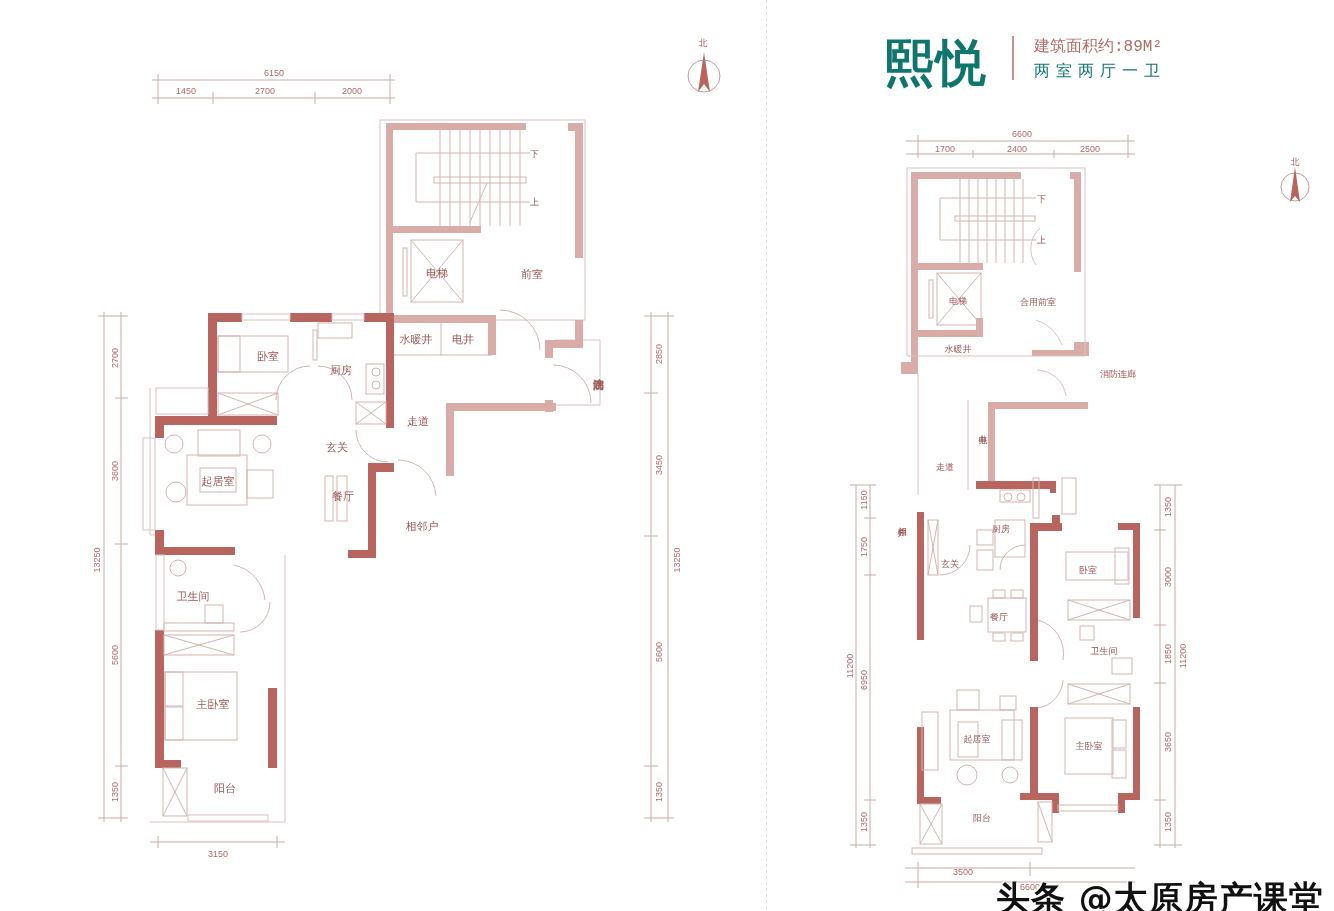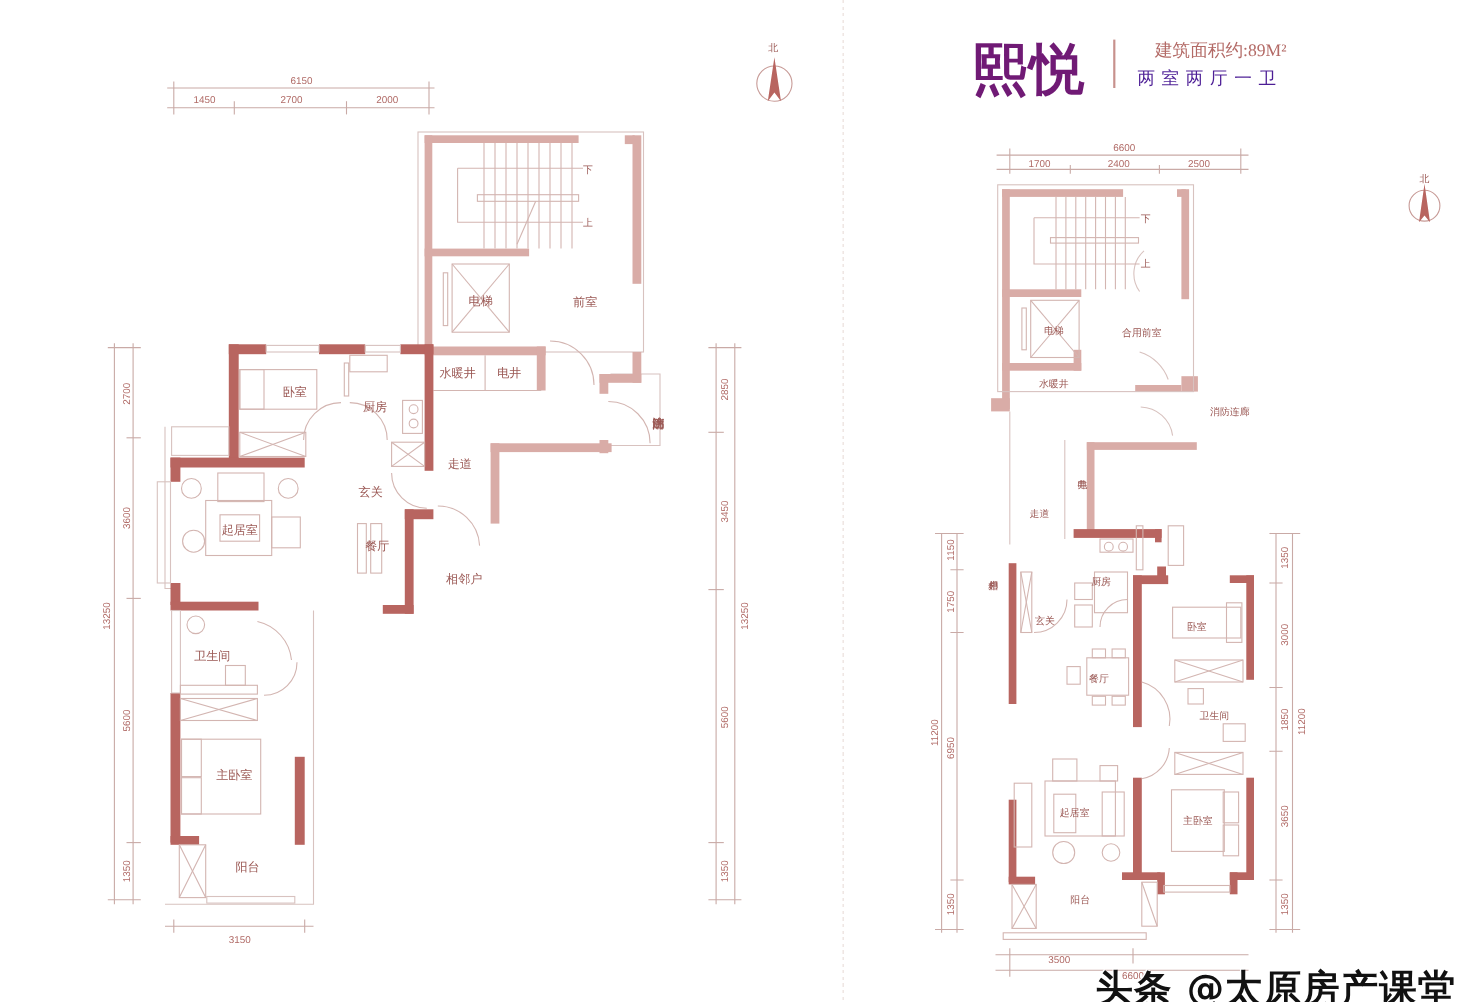--- a/index.html
+++ b/index.html
@@ -1,22 +1,22 @@
 <!DOCTYPE html>
 <html><head>
 <meta charset="utf-8">
 <style>
   html,body{margin:0;padding:0;background:#fff;}
   body{width:1334px;height:911px;position:relative;overflow:hidden;font-family:"DejaVu Serif","Liberation Serif",serif;}
   .abs{position:absolute;}
   .divider{position:absolute;left:766px;top:0;width:1px;height:911px;background:repeating-linear-gradient(to bottom,#e8dcd8 0,#e8dcd8 3px,transparent 3px,transparent 6px);}
-  .title{position:absolute;left:884px;top:30px;font-size:50px;font-weight:bold;color:#701a75;letter-spacing:2px;font-family:"DejaVu Serif","Liberation Serif",serif;}
+  .title{position:absolute;left:884px;top:30px;font-size:50px;font-weight:bold;color:#0f766e;letter-spacing:2px;font-family:"DejaVu Serif","Liberation Serif",serif;}
   .title-bar{position:absolute;left:1012px;top:36px;width:2px;height:44px;background:#c7918d;}
-  .title-sub1{position:absolute;left:1034px;top:36px;font-size:16px;color:#b36a66;font-family:Liberation Serif, serif;margin-left:16px;}
-  .title-sub2{position:absolute;left:1034px;top:61px;font-size:16px;color:#4c1d95;letter-spacing:6px;font-family:"DejaVu Sans","Liberation Sans",sans-serif;}
+  .title-sub1{position:absolute;left:1034px;top:36px;font-size:16px;color:#b36a66;font-family:Liberation Mono, monospace;}
+  .title-sub2{position:absolute;left:1034px;top:61px;font-size:16px;color:#0f766e;letter-spacing:6px;font-family:"DejaVu Sans","Liberation Sans",sans-serif;}
   .dimtxt{font-family:"Liberation Sans","DejaVu Sans",sans-serif;font-size:9px;fill:#b06a66;}
   .lbl{font-family:"DejaVu Serif","Liberation Serif",serif;font-size:11px;fill:#9a5753;}
   .lbl-s{font-family:"DejaVu Serif","Liberation Serif",serif;font-size:9px;fill:#9a5753;}
   .watermark{position:absolute;left:996px;top:876px;font-size:34px;font-weight:bold;color:#111;font-family:"DejaVu Sans","Liberation Sans",sans-serif;text-shadow:2px 2px 0 #fff,-1px -1px 0 #fff;letter-spacing:1px;}
 </style>
 </head>
 <body>
 
 <div class="divider"></div>
 

